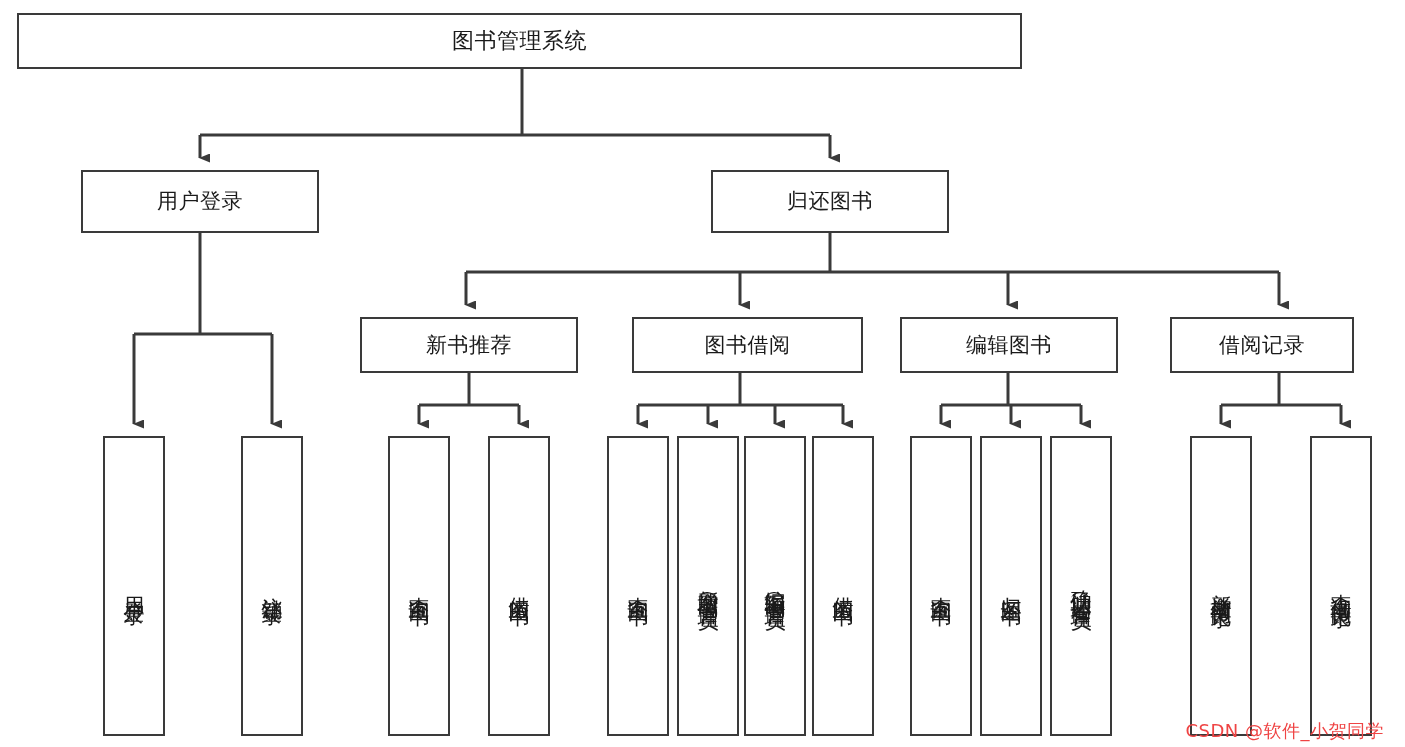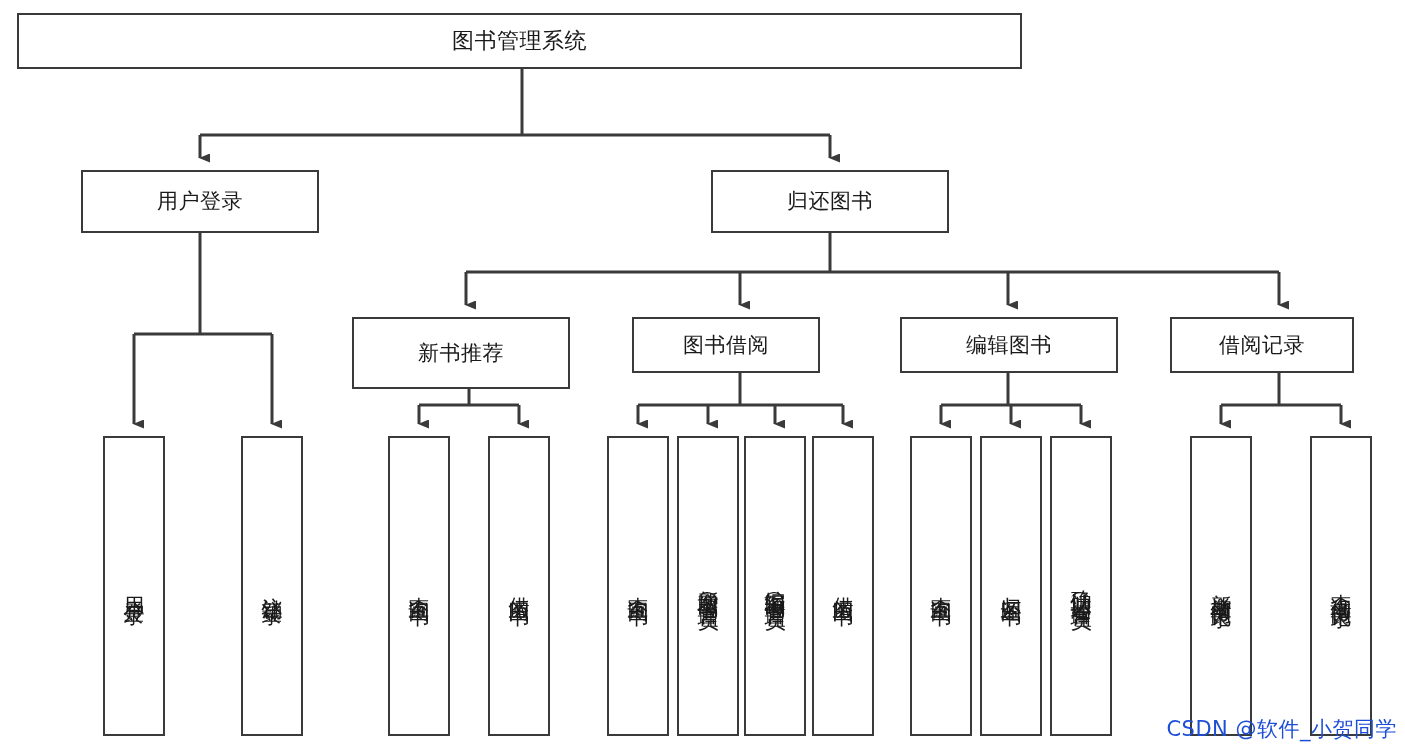--- a/index.html
+++ b/index.html
@@ -49,24 +49,24 @@
   .node.vert .label{
     writing-mode:vertical-rl;
     text-orientation:upright;
     font-size:21px;
     line-height:1.05;
     letter-spacing:3px;
     max-height:280px;
   }
   .watermark{
     position:absolute;
-    right:8px;
+    right:21px;
     bottom:4px;
-    font-size:21px;
-    color:#1d4ed8;
+    font-size:18px;
+    color:#ef4444;
     letter-spacing:0.5px;
     white-space:nowrap;
     user-select:none;
   }
 </style>
 </head>
 <body>
 
 <div id="diagram">
 
@@ -119,24 +119,24 @@
 
   <div id="level2-host">
       <div class="node horiz" style="left: 81px; top: 170px; width: 238px; height: 63px;">
         <span class="label">用户登录</span>
       </div>
       <div class="node horiz" style="left: 711px; top: 170px; width: 238px; height: 63px;">
         <span class="label">归还图书</span>
       </div>
     </div>
   <div id="level3-host">
-      <div class="node horiz" style="left: 352px; top: 317px; width: 218px; height: 72px;">
+      <div class="node horiz" style="left: 360px; top: 317px; width: 218px; height: 56px;">
         <span class="label">新书推荐</span>
       </div>
-      <div class="node horiz" style="left: 632px; top: 317px; width: 188px; height: 56px;">
+      <div class="node horiz" style="left: 632px; top: 317px; width: 231px; height: 56px;">
         <span class="label">图书借阅</span>
       </div>
       <div class="node horiz" style="left: 900px; top: 317px; width: 218px; height: 56px;">
         <span class="label">编辑图书</span>
       </div>
       <div class="node horiz" style="left: 1170px; top: 317px; width: 184px; height: 56px;">
         <span class="label">借阅记录</span>
       </div>
     </div>
   <div id="leaf-host">

